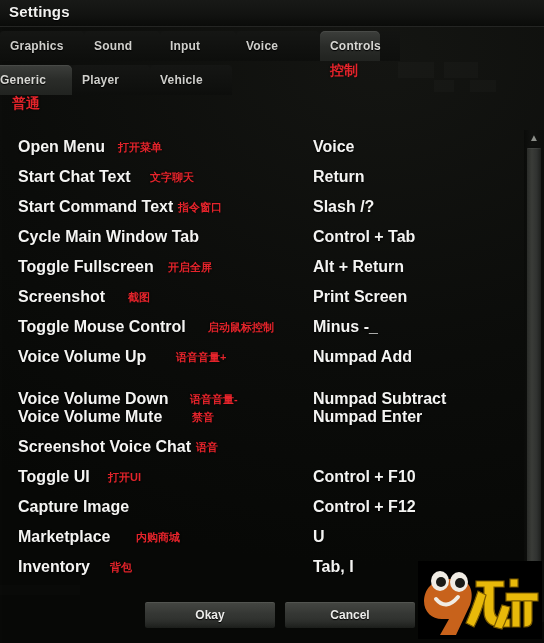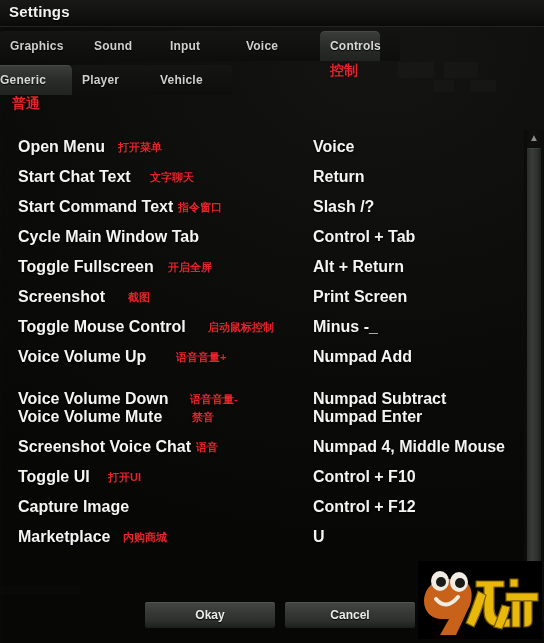--- a/index.html
+++ b/index.html
@@ -187,35 +187,39 @@
         <div class="binding">Numpad Subtract</div>
       </div>
       <div class="row" style="top: 270px;">
         <div class="action">Voice Volume Mute</div>
         <div class="cn" style="left: 192px;">禁音</div>
         <div class="binding">Numpad Enter</div>
       </div>
       <div class="row" style="top: 300px;">
         <div class="action">Screenshot Voice Chat</div>
         <div class="cn" style="left: 196px;">语音</div>
-        <div class="binding">Numpad 4, Middle Mouse</div>
       </div>
       <div class="row" style="top: 330px;">
         <div class="action">Toggle UI</div>
         <div class="cn" style="left: 108px;">打开UI</div>
         <div class="binding">Control + F10</div>
       </div>
       <div class="row" style="top: 360px;">
         <div class="action">Capture Image</div>
         <div class="binding">Control + F12</div>
       </div>
       <div class="row" style="top: 390px;">
         <div class="action">Marketplace</div>
-        <div class="cn" style="left: 123px;">内购商城</div>
+        <div class="cn" style="left: 136px;">内购商城</div>
         <div class="binding">U</div>
+      </div>
+      <div class="row" style="top: 420px;">
+        <div class="action">Inventory</div>
+        <div class="cn" style="left: 110px;">背包</div>
+        <div class="binding">Tab, I</div>
       </div>
     </div>
 
   <div class="scrollbar">
     <div class="sb-track"></div>
     <div class="sb-thumb"></div>
     <div class="sb-arrow up">▲</div>
     <div class="sb-arrow down">▼</div>
   </div>
 

